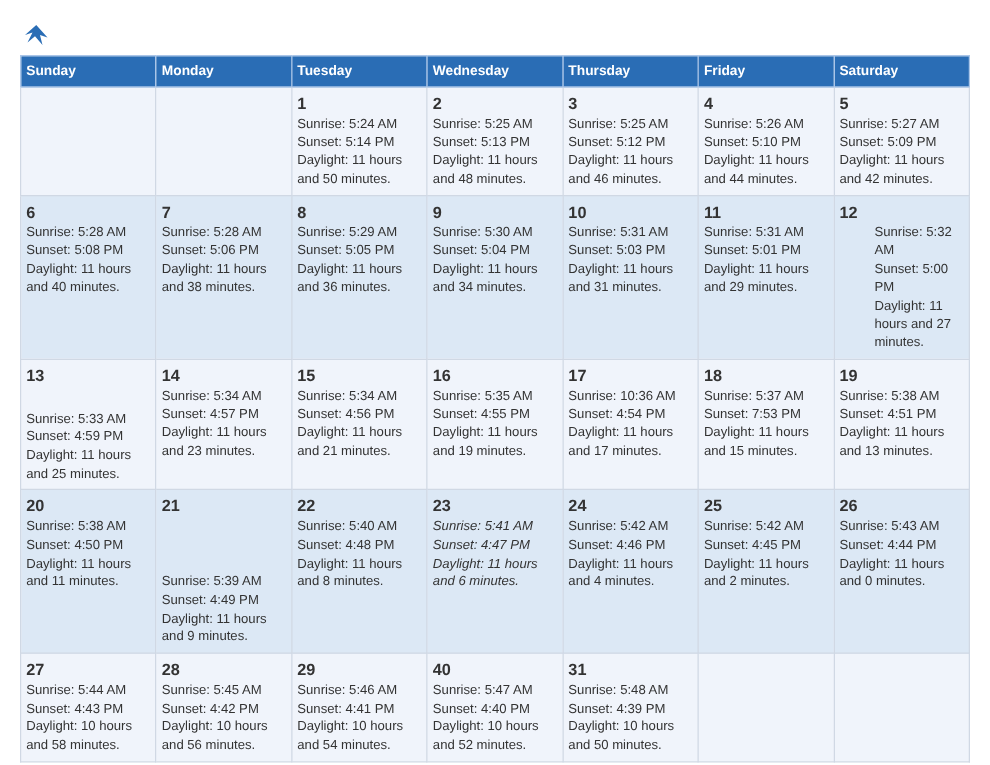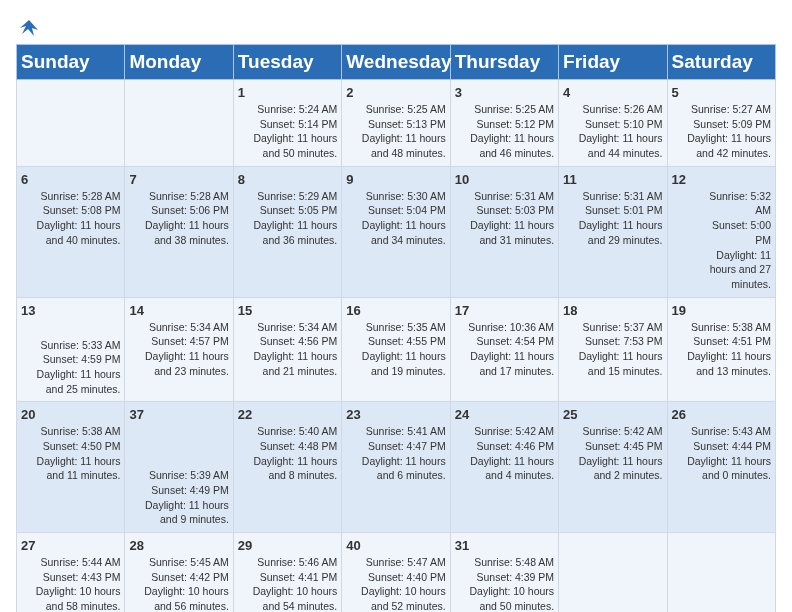--- a/index.html
+++ b/index.html
@@ -40,21 +40,21 @@
       color: #555;
     }
     table {
       width: 100%;
       border-collapse: collapse;
       table-layout: fixed;
     }
     thead tr th {
       background-color: #2a6db5;
       color: #fff;
-      font-size: 19px;
+      font-size: 11px;
       font-weight: bold;
       padding: 6px 4px;
       text-align: left;
       border: 1px solid #aac5e8;
     }
     tbody tr td {
       vertical-align: top;
       padding: 5px 4px;
       font-size: 10.5px;
       color: #333;
@@ -68,21 +68,20 @@
       background-color: #dce8f5;
     }
     .day-number {
       font-size: 13px;
       font-weight: bold;
       display: block;
       margin-bottom: 2px;
     }
     .cell-content {
       line-height: 1.4;
-      text-align: right;
     }
   </style>
 </head>
 <body>
 
 <div class="header">
   <div class="logo">
     <div class="logo-row">
       <span style="font-size:20px;font-weight:bold;color:#333;"></span>
       <svg width="22" height="22" viewBox="0 0 22 22">
@@ -233,34 +232,34 @@
         </td>
       </tr>
       <tr>
         <td>
           <span class="day-number">20</span>
           <div class="cell-content" style="white-space: pre-line;">Sunrise: 5:38 AM
 Sunset: 4:50 PM
 Daylight: 11 hours and 11 minutes.</div>
         </td>
         <td>
-          <span class="day-number">37</span>
+          <span class="day-number">21</span>
           <div class="cell-content" style="white-space: pre-line; margin-top: 46px;">Sunrise: 5:39 AM
 Sunset: 4:49 PM
 Daylight: 11 hours and 9 minutes.</div>
         </td>
         <td>
           <span class="day-number">22</span>
           <div class="cell-content" style="white-space: pre-line;">Sunrise: 5:40 AM
 Sunset: 4:48 PM
 Daylight: 11 hours and 8 minutes.</div>
         </td>
         <td>
           <span class="day-number">23</span>
-          <div class="cell-content" style="white-space: pre-line;">Sunrise: 5:41 AM
+          <div class="cell-content" style="white-space: pre-line; font-style: italic;">Sunrise: 5:41 AM
 Sunset: 4:47 PM
 Daylight: 11 hours and 6 minutes.</div>
         </td>
         <td>
           <span class="day-number">24</span>
           <div class="cell-content" style="white-space: pre-line;">Sunrise: 5:42 AM
 Sunset: 4:46 PM
 Daylight: 11 hours and 4 minutes.</div>
         </td>
         <td>

